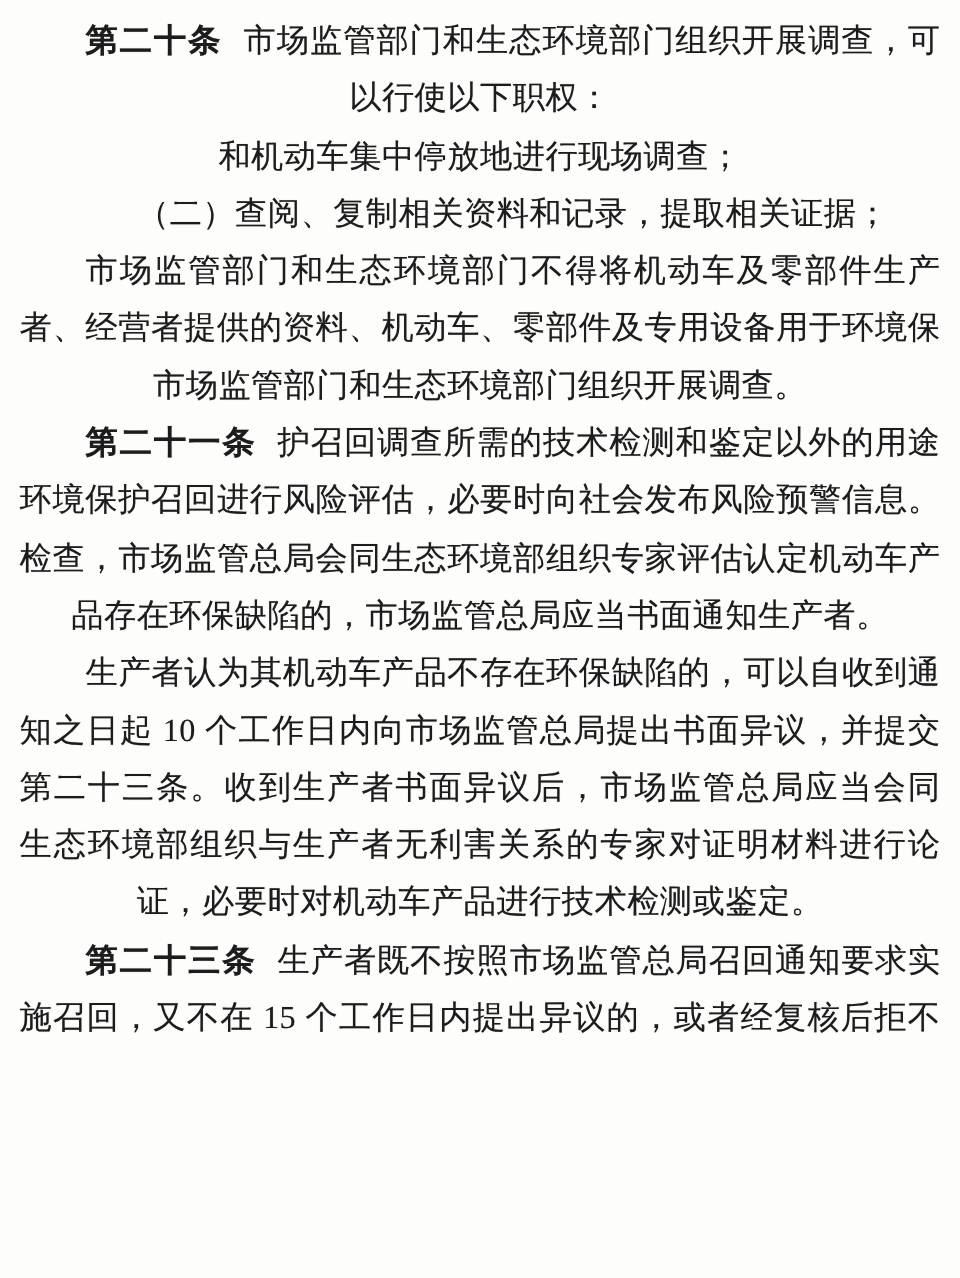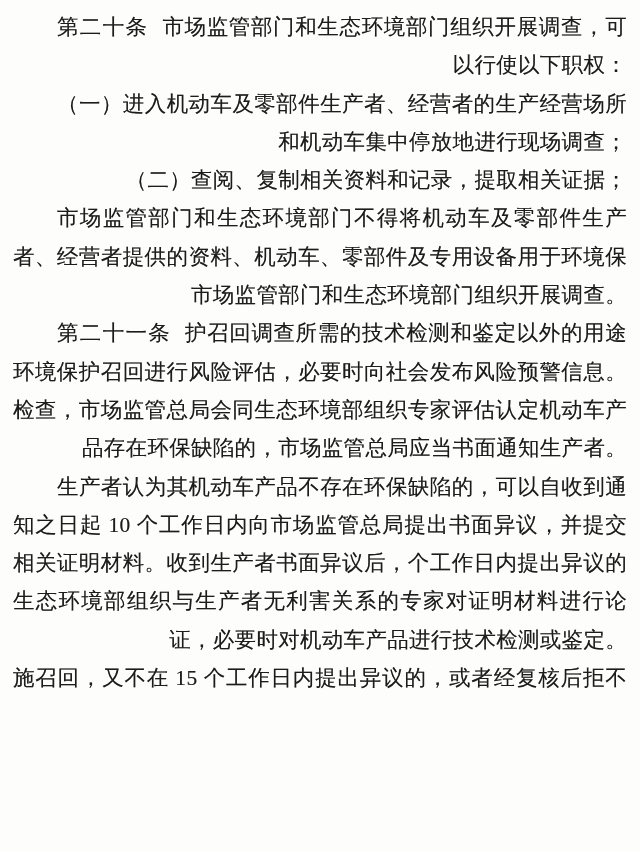--- a/index.html
+++ b/index.html
@@ -19,56 +19,56 @@
     width: 640px;
     height: 852px;
     padding: 8px 13px 0 13px;
     background: #fdfdfc;
   }
   .line {
     height: 38.3px;
     line-height: 38.3px;
     font-size: 21.5px;
     letter-spacing: 0.3px;
-    text-align: right;
+    text-align: center;
     white-space: nowrap;
     text-shadow: 0 0 0.5px rgba(20,20,20,0.45);
   }
   .line.fill {
     white-space: normal;
     text-align: justify;
     text-align-last: justify;
   }
   .line.indent {
     padding-left: 44px;
   }
   .article-num {
     font-family: "Liberation Sans", "DejaVu Sans", sans-serif;
-    font-weight: 400;
+    font-weight: 700;
     margin-right: 14px;
     letter-spacing: 1px;
   }
 </style>
 </head>
 <body style="background: rgb(253, 253, 252); color: rgb(28, 28, 28);">
 
 <div class="page">
   <div id="lines">
       <div class="line indent fill"><span class="article-num">第二十条</span><span class="line-text">市场监管部门和生态环境部门组织开展调查，可</span></div>
       <div class="line"><span class="line-text">以行使以下职权：</span></div>
-      <div class="line indent fill"><span class="line-text">（一）进入机动车及零部件生产者、经营者的生产经营场所</span></div>
       <div class="line"><span class="line-text">和机动车集中停放地进行现场调查；</span></div>
       <div class="line indent"><span class="line-text">（二）查阅、复制相关资料和记录，提取相关证据；</span></div>
       <div class="line indent fill"><span class="line-text">市场监管部门和生态环境部门不得将机动车及零部件生产</span></div>
       <div class="line fill"><span class="line-text">者、经营者提供的资料、机动车、零部件及专用设备用于环境保</span></div>
       <div class="line"><span class="line-text">市场监管部门和生态环境部门组织开展调查。</span></div>
       <div class="line indent fill"><span class="article-num">第二十一条</span><span class="line-text">护召回调查所需的技术检测和鉴定以外的用途</span></div>
       <div class="line fill"><span class="line-text">环境保护召回进行风险评估，必要时向社会发布风险预警信息。</span></div>
       <div class="line fill"><span class="line-text">检查，市场监管总局会同生态环境部组织专家评估认定机动车产</span></div>
       <div class="line"><span class="line-text">品存在环保缺陷的，市场监管总局应当书面通知生产者。</span></div>
       <div class="line indent fill"><span class="line-text">生产者认为其机动车产品不存在环保缺陷的，可以自收到通</span></div>
       <div class="line fill"><span class="line-text">知之日起 10 个工作日内向市场监管总局提出书面异议，并提交</span></div>
-      <div class="line fill"><span class="line-text">相关证明材料。收到生产者书面异议后，个工作日内提出异议的</span></div>
+      <div class="line fill"><span class="line-text">第二十三条。收到生产者书面异议后，市场监管总局应当会同</span></div>
       <div class="line fill"><span class="line-text">生态环境部组织与生产者无利害关系的专家对证明材料进行论</span></div>
       <div class="line"><span class="line-text">证，必要时对机动车产品进行技术检测或鉴定。</span></div>
+      <div class="line indent fill"><span class="article-num">第二十三条</span><span class="line-text">生产者既不按照市场监管总局召回通知要求实</span></div>
       <div class="line fill"><span class="line-text">施召回，又不在 15 个工作日内提出异议的，或者经复核后拒不</span></div>
     </div>
 </div>
 
 </body></html>

